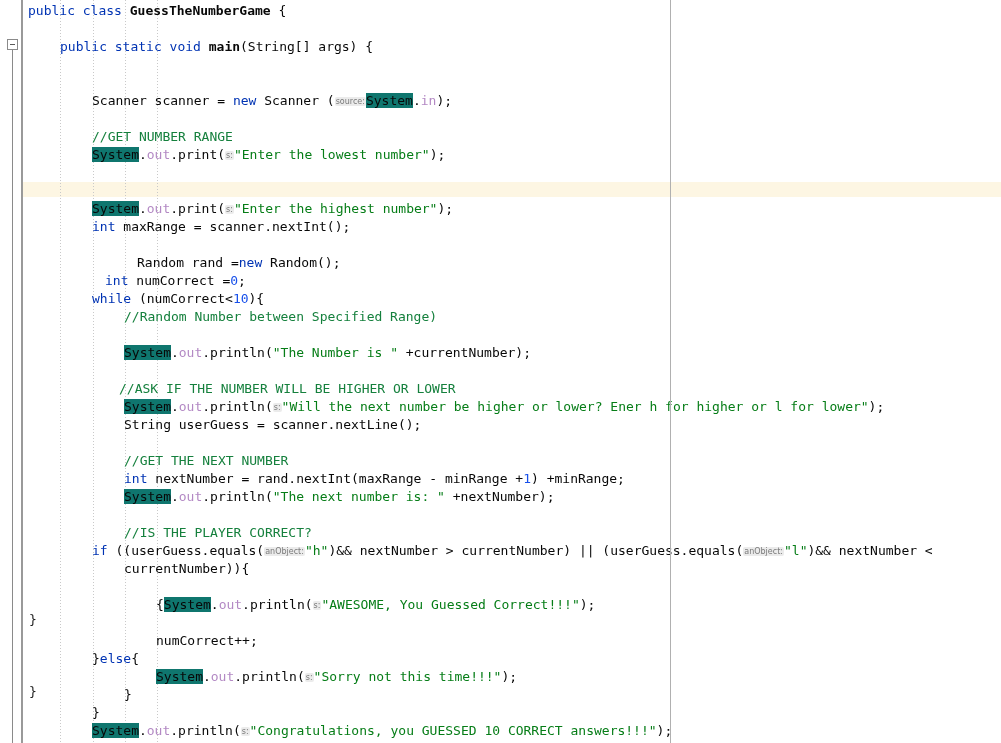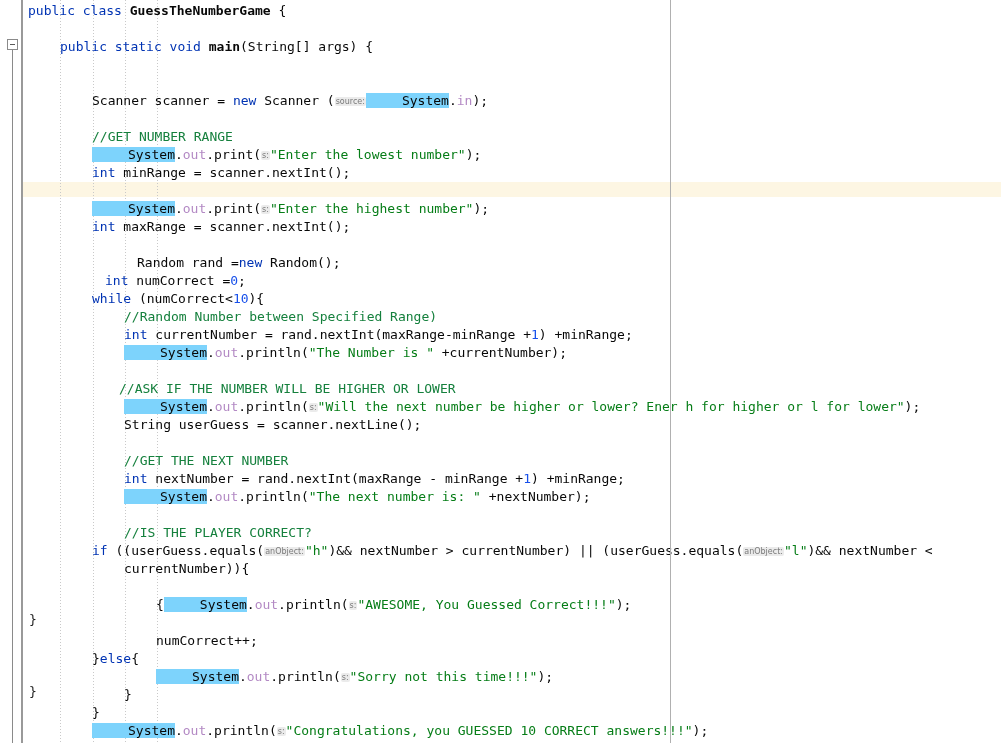--- a/index.html
+++ b/index.html
@@ -130,21 +130,21 @@
   }
 
   
   .kw       { color: #0033b3; }
   .str      { color: #067d17; }
   .cmt      { color: #15803d; }
   .fld      { color: #b389c4; }
   .num      { color: #1750eb; }
   .plain    { color: #080808; }
   .bold     { font-weight: bold; }
-  .hl       { background: #7dd3fc; padding-left: 36px; }
+  .hl       { background: #0f766e; }
 
   
   .hint {
     font-size: 8px;
     color: #7a7a7a;
     background: #ebebeb;
     border-radius: 2px;
     padding: 0 1px;
     letter-spacing: 0;
     font-family: "DejaVu Sans", "Liberation Sans", sans-serif;
@@ -166,28 +166,26 @@
     </div>
 
   <div id="margin-guide" style="left: 670px;"></div>
 
   <div id="code-surface">
       <div class="code-line" style="top: 2px; left: 28px;"><span class="kw">public </span><span class="kw">class </span><span class="plain bold">GuessTheNumberGame</span><span class="plain"> {</span></div>
       <div class="code-line" style="top: 38px; left: 60px;"><span class="kw">public </span><span class="kw">static </span><span class="kw">void </span><span class="plain bold">main</span><span class="plain">(String[] args) {</span></div>
       <div class="code-line" style="top: 92px; left: 92px;"><span class="plain">Scanner scanner = </span><span class="kw">new </span><span class="plain">Scanner (</span><span class="hint">source:</span><span class="plain hl">System</span><span class="plain">.</span><span class="fld">in</span><span class="plain">);</span></div>
       <div class="code-line" style="top: 128px; left: 92px;"><span class="cmt">//GET NUMBER RANGE</span></div>
       <div class="code-line" style="top: 146px; left: 92px;"><span class="plain hl">System</span><span class="plain">.</span><span class="fld">out</span><span class="plain">.print(</span><span class="hint">s:</span><span class="str">"Enter the lowest number"</span><span class="plain">);</span></div>
-      <div class="code-line" style="top: 164px; left: 92px;"><span class="kw">int </span><span class="plain">minRange = scanner.nextInt();</span></div>
       <div class="code-line" style="top: 200px; left: 92px;"><span class="plain hl">System</span><span class="plain">.</span><span class="fld">out</span><span class="plain">.print(</span><span class="hint">s:</span><span class="str">"Enter the highest number"</span><span class="plain">);</span></div>
       <div class="code-line" style="top: 218px; left: 92px;"><span class="kw">int </span><span class="plain">maxRange = scanner.nextInt();</span></div>
       <div class="code-line" style="top: 254px; left: 92px; margin-left: 45px;"><span class="plain">Random rand =</span><span class="kw">new </span><span class="plain">Random();</span></div>
       <div class="code-line" style="top: 272px; left: 92px; margin-left: 13px;"><span class="kw">int </span><span class="plain">numCorrect =</span><span class="num">0</span><span class="plain">;</span></div>
       <div class="code-line" style="top: 290px; left: 92px;"><span class="kw">while </span><span class="plain">(numCorrect&lt;</span><span class="num">10</span><span class="plain">){</span></div>
       <div class="code-line" style="top: 308px; left: 124px;"><span class="cmt">//Random Number between Specified Range)</span></div>
-      <div class="code-line" style="top: 326px; left: 124px;"><span class="kw">int </span><span class="plain">currentNumber = rand.nextInt(maxRange-minRange +</span><span class="num">1</span><span class="plain">) +minRange;</span></div>
       <div class="code-line" style="top: 344px; left: 124px;"><span class="plain hl">System</span><span class="plain">.</span><span class="fld">out</span><span class="plain">.println(</span><span class="str">"The Number is "</span><span class="plain"> +currentNumber);</span></div>
       <div class="code-line" style="top: 380px; left: 119px;"><span class="cmt">//ASK IF THE NUMBER WILL BE HIGHER OR LOWER</span></div>
       <div class="code-line" style="top: 398px; left: 124px;"><span class="plain hl">System</span><span class="plain">.</span><span class="fld">out</span><span class="plain">.println(</span><span class="hint">s:</span><span class="str">"Will the next number be higher or lower? Ener h for higher or l for lower"</span><span class="plain">);</span></div>
       <div class="code-line" style="top: 416px; left: 124px; text-align: center;"><span class="plain">String userGuess = scanner.nextLine();</span></div>
       <div class="code-line" style="top: 452px; left: 124px;"><span class="cmt">//GET THE NEXT NUMBER</span></div>
       <div class="code-line" style="top: 470px; left: 124px;"><span class="kw">int </span><span class="plain">nextNumber = rand.nextInt(maxRange - minRange +</span><span class="num">1</span><span class="plain">) +minRange;</span></div>
       <div class="code-line" style="top: 488px; left: 124px;"><span class="plain hl">System</span><span class="plain">.</span><span class="fld">out</span><span class="plain">.println(</span><span class="str">"The next number is: "</span><span class="plain"> +nextNumber);</span></div>
       <div class="code-line" style="top: 524px; left: 124px;"><span class="cmt">//IS THE PLAYER CORRECT?</span></div>
       <div class="code-line" style="top: 542px; left: 92px;"><span class="kw">if </span><span class="plain">((userGuess.equals(</span><span class="hint">anObject:</span><span class="str">"h"</span><span class="plain">)&amp;&amp; nextNumber &gt; currentNumber) || (userGuess.equals(</span><span class="hint">anObject:</span><span class="str">"l"</span><span class="plain">)&amp;&amp; nextNumber &lt;</span></div>
       <div class="code-line" style="top: 560px; left: 124px;"><span class="plain">currentNumber)){</span></div>

